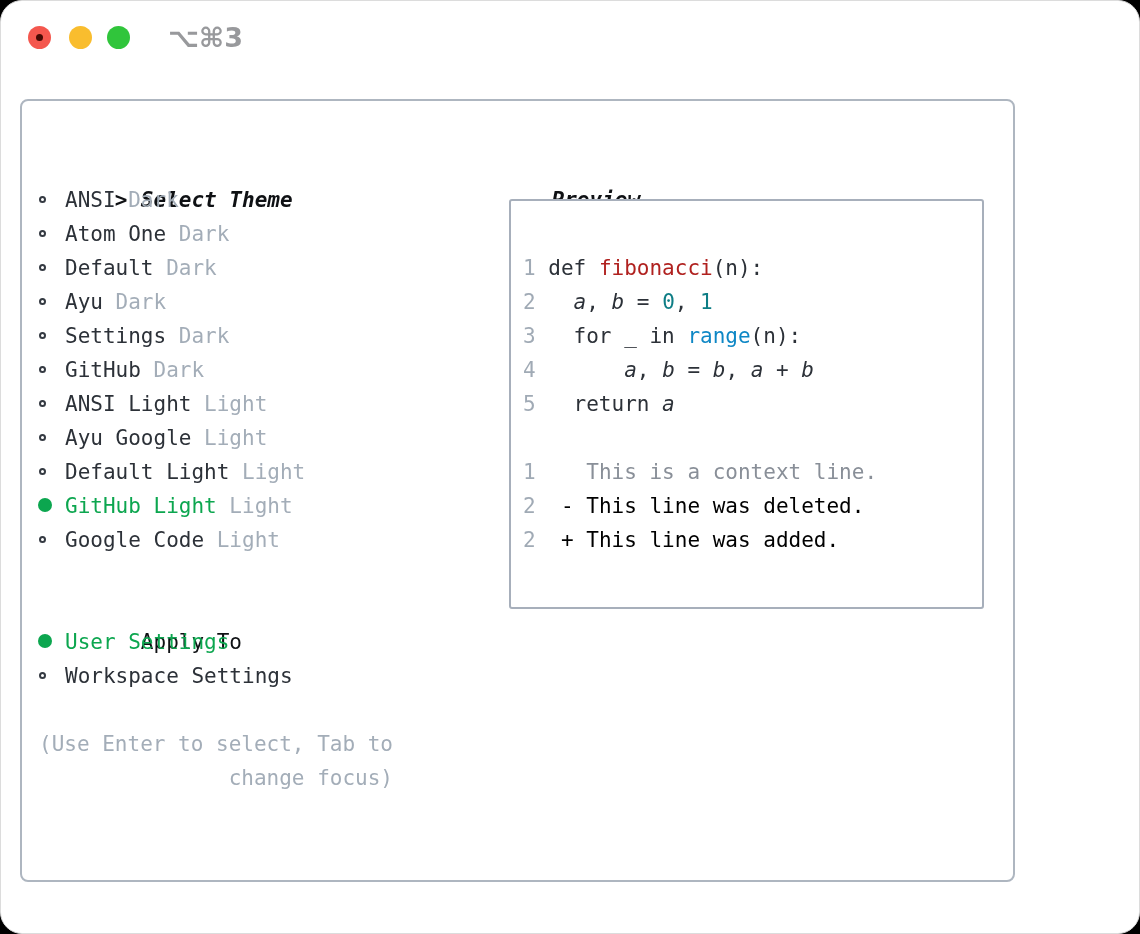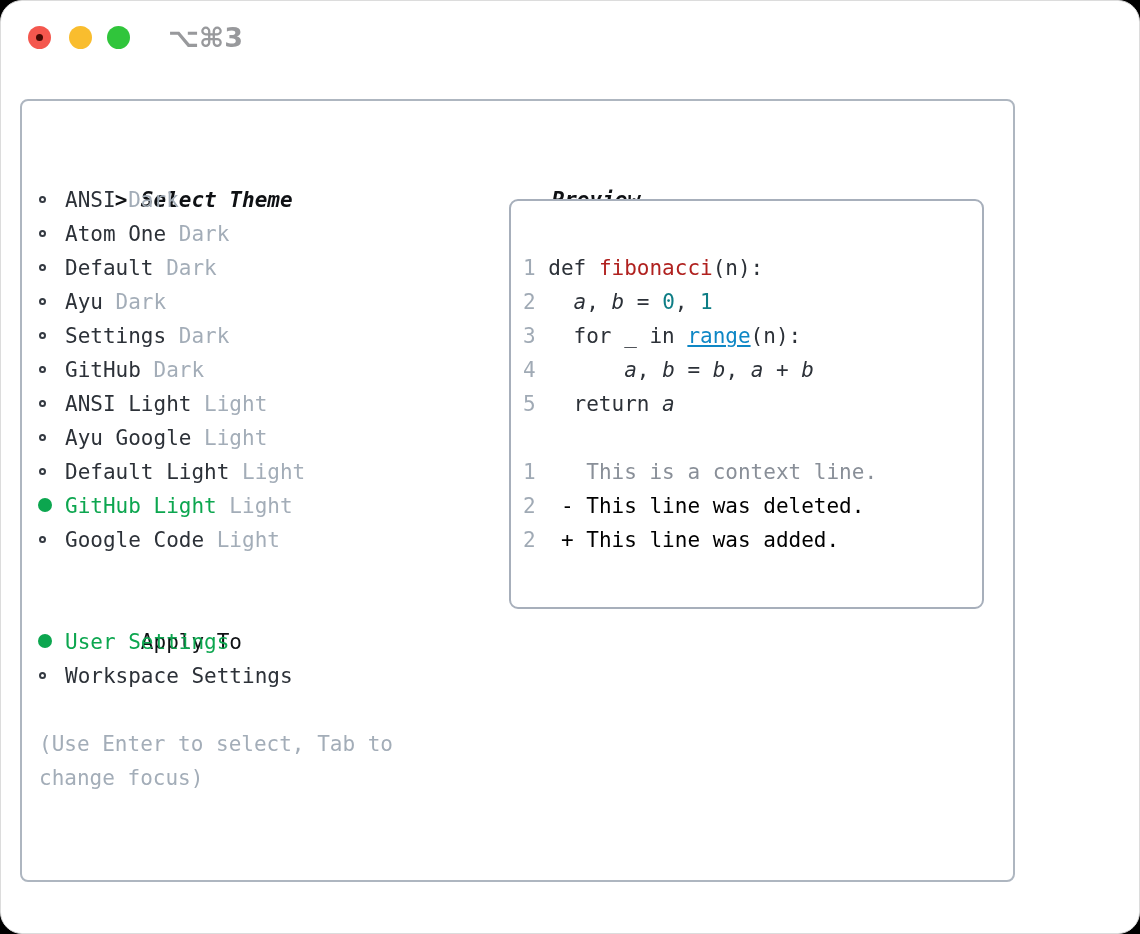--- a/index.html
+++ b/index.html
@@ -59,41 +59,41 @@
     vertical-align: middle; position: relative; top: -2px;
   }
   .dot {
     display: inline-block; width: 14px; height: 14px;
     background: var(--green); border-radius: 50%;
     vertical-align: middle; position: relative; top: -2px; left: -1px;
   }
   .name { color: var(--fg); }
   .name.sel { color: var(--green); text-align: center; }
   .suffix { color: var(--muted); }
-  .hint .row { color: var(--muted); }
+  .hint .row { color: var(--muted); text-align: right; }
   
   .preview-header { position: absolute; left: 500px; top: 148px; }
   .code-box {
     position: absolute; left: 508px; top: 198px;
     width: 475px; height: 410px;
     border: 2px solid var(--boxBorder);
-    border-radius: 9px;
+    border-radius: 3px;
     background: #fff;
   }
   #code { margin: 0; padding: 50px 0 0 12px; }
   .code-line {
     height: 34px; line-height: 34px;
     font-size: 21px; white-space: pre;
     font-family: "DejaVu Sans Mono", monospace;
   }
   .c-ln { color: var(--ln); }
   .c-fg { color: var(--fg); }
   .c-fn { color: var(--fn); }
   .c-nm { color: var(--nm); }
-  .c-bl { color: var(--bl); text-decoration: underline; }
+  .c-bl { color: var(--bl); }
   .c-it { color: var(--fg); font-style: italic; }
   .c-cx { color: var(--cx); }
   .c-dl { color: var(--dl); }
   .c-ad { color: var(--ad); }
 </style>
 </head>
 <body>
 
 <div class="window">
 

